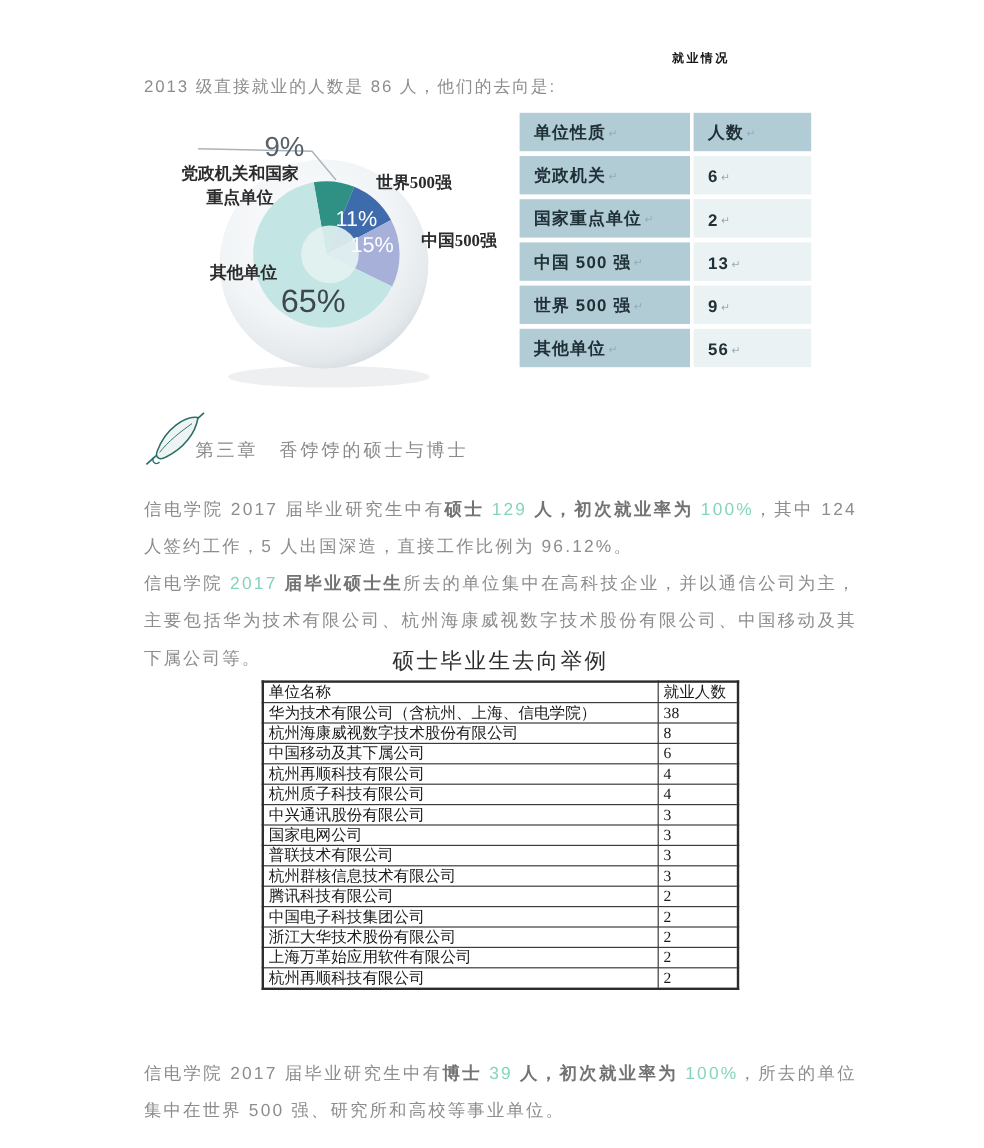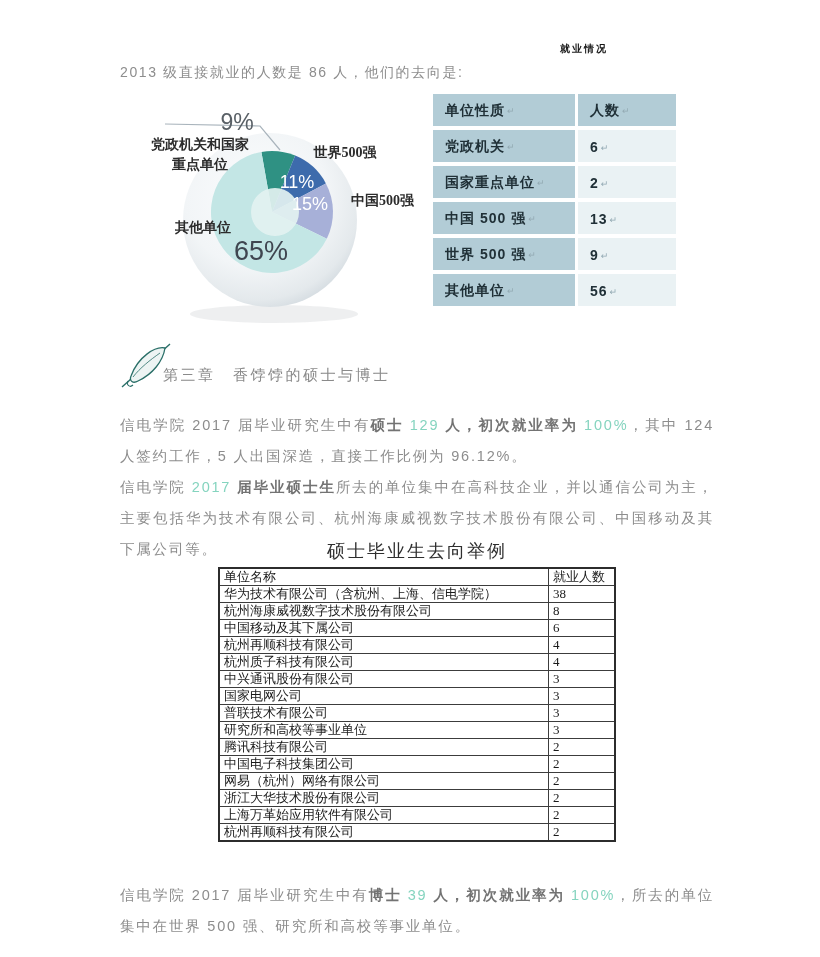--- a/index.html
+++ b/index.html
@@ -163,33 +163,29 @@
         </tr>
         <tr>
           <td>国家电网公司</td>
           <td class="num">3</td>
         </tr>
         <tr>
           <td>普联技术有限公司</td>
           <td class="num">3</td>
         </tr>
         <tr>
-          <td>研究所和高校等事业单位</td>
+          <td>杭州群核信息技术有限公司</td>
           <td class="num">3</td>
         </tr>
         <tr>
           <td>腾讯科技有限公司</td>
           <td class="num">2</td>
         </tr>
         <tr>
           <td>中国电子科技集团公司</td>
-          <td class="num">2</td>
-        </tr>
-        <tr>
-          <td>网易（杭州）网络有限公司</td>
           <td class="num">2</td>
         </tr>
         <tr>
           <td>浙江大华技术股份有限公司</td>
           <td class="num">2</td>
         </tr>
         <tr>
           <td>上海万革始应用软件有限公司</td>
           <td class="num">2</td>
         </tr>

